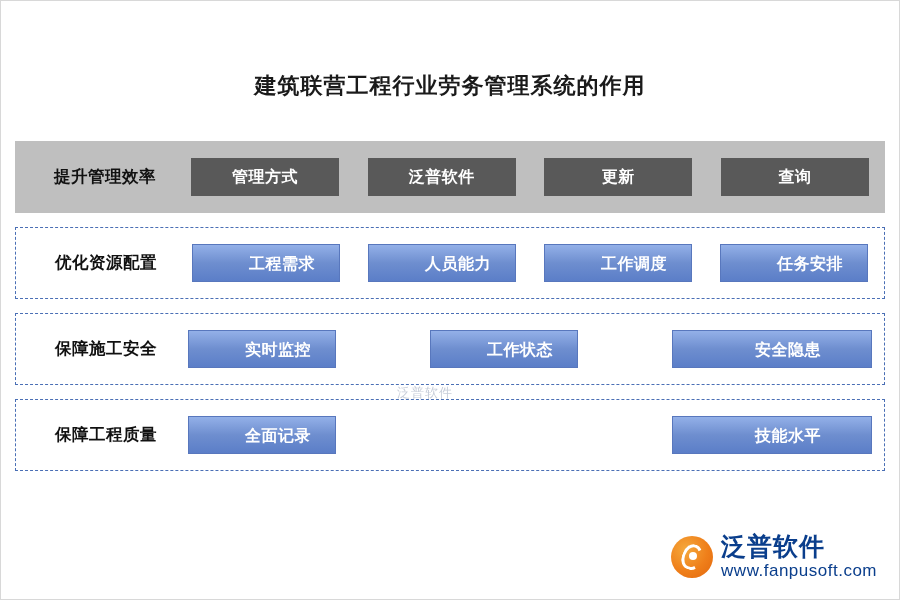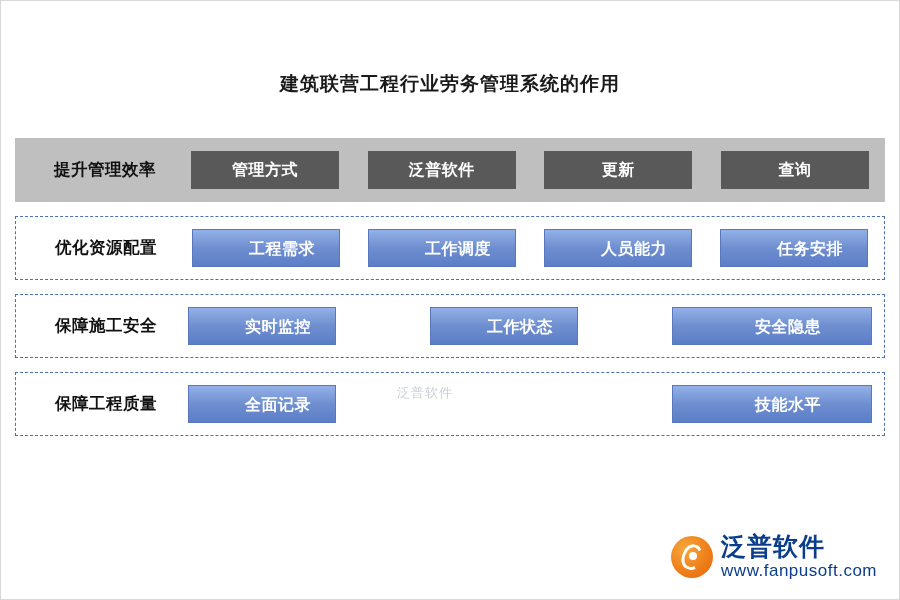--- a/index.html
+++ b/index.html
@@ -16,37 +16,37 @@
   }
   #page {
     position: relative;
     width: 900px;
     height: 600px;
     box-sizing: border-box;
     border: 1px solid #d8d8d8;
   }
   .title {
     text-align: center;
-    font-size: 19px;
+    font-size: 22px;
     font-weight: bold;
     color: #1a1a1a;
     letter-spacing: 1px;
     padding-top: 72px;
     line-height: 1.2;
   }
   .rows {
     margin-top: 42px;
     padding: 0 14px;
   }
   .row {
     display: flex;
     align-items: center;
     box-sizing: border-box;
     margin-bottom: 14px;
-    height: 64px;
+    height: 72px;
     padding: 0 10px;
   }
   .row.gray {
     background: #bfbfbf;
     border: none;
   }
   .row.dashed {
     background: #ffffff;
     border: 1px dashed #4a6fb5;
   }
@@ -177,22 +177,22 @@
         <div class="cell gray-cell">泛普软件</div>
         <div class="cell gray-cell">更新</div>
         <div class="cell gray-cell">查询</div>
       </div>
     </div>
 
     <div class="row dashed r2">
       <div class="row-label">优化资源配置</div>
       <div class="cells">
         <div class="cell blue-cell">工程需求</div>
+        <div class="cell blue-cell">人员能力</div>
         <div class="cell blue-cell">工作调度</div>
-        <div class="cell blue-cell">人员能力</div>
         <div class="cell blue-cell">任务安排</div>
       </div>
     </div>
 
     <div class="row dashed r3">
       <div class="row-label">保障施工安全</div>
       <div class="cells">
         <div class="cell blue-cell">实时监控</div>
         <div class="cell blue-cell">工作状态</div>
         <div class="cell blue-cell wide">安全隐患</div>

